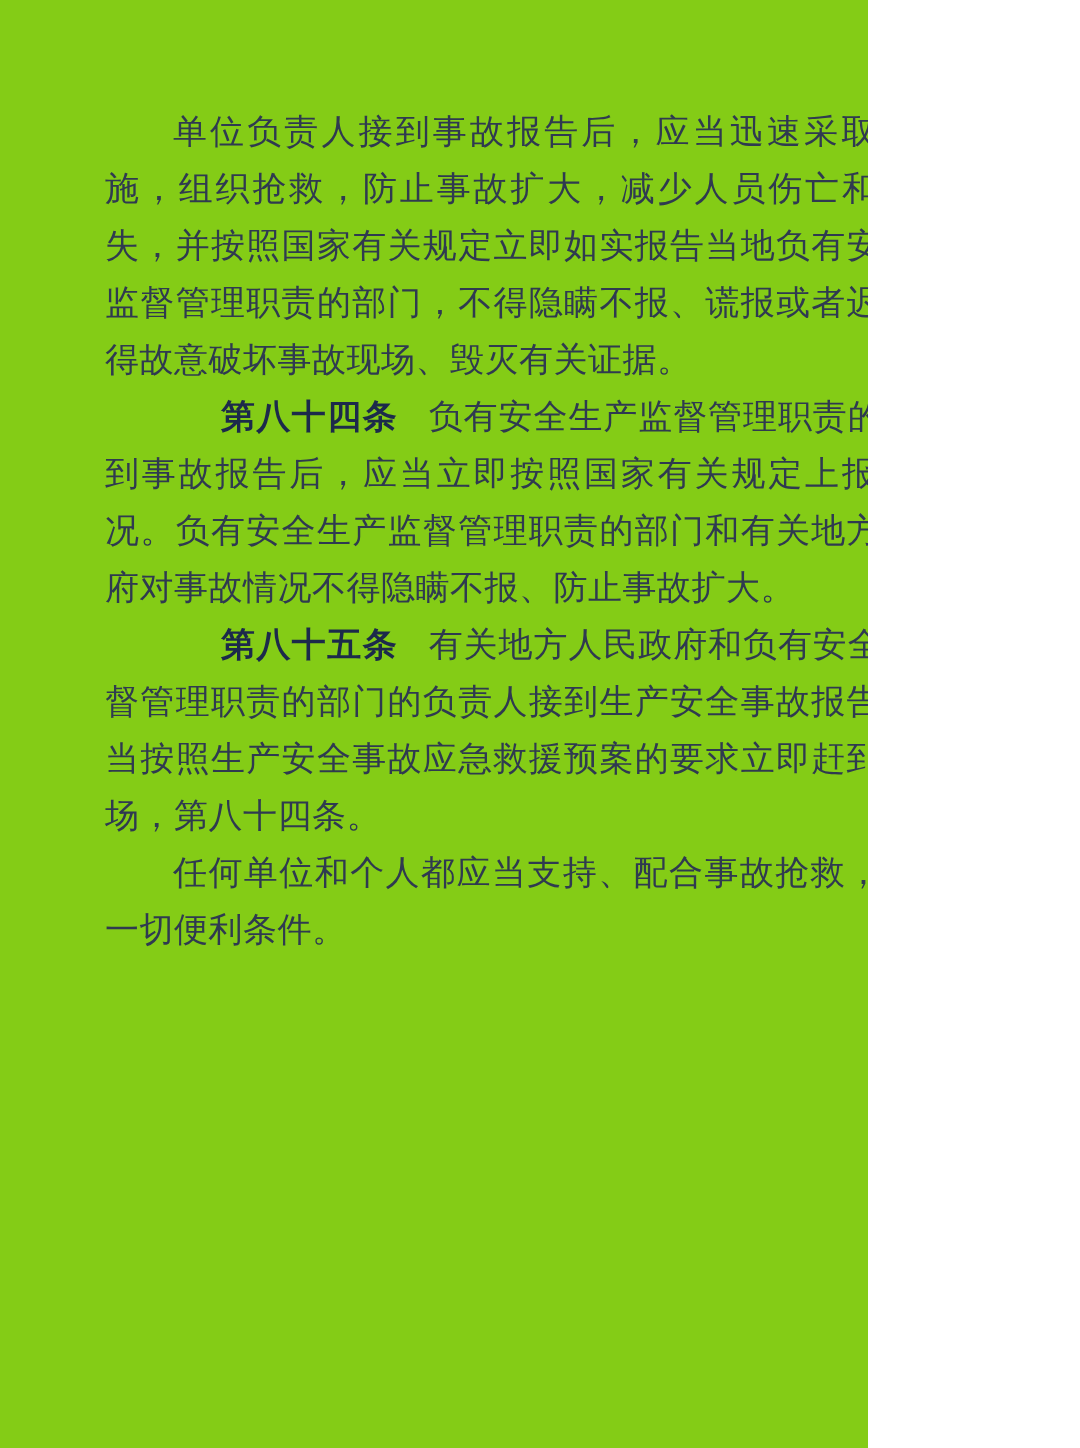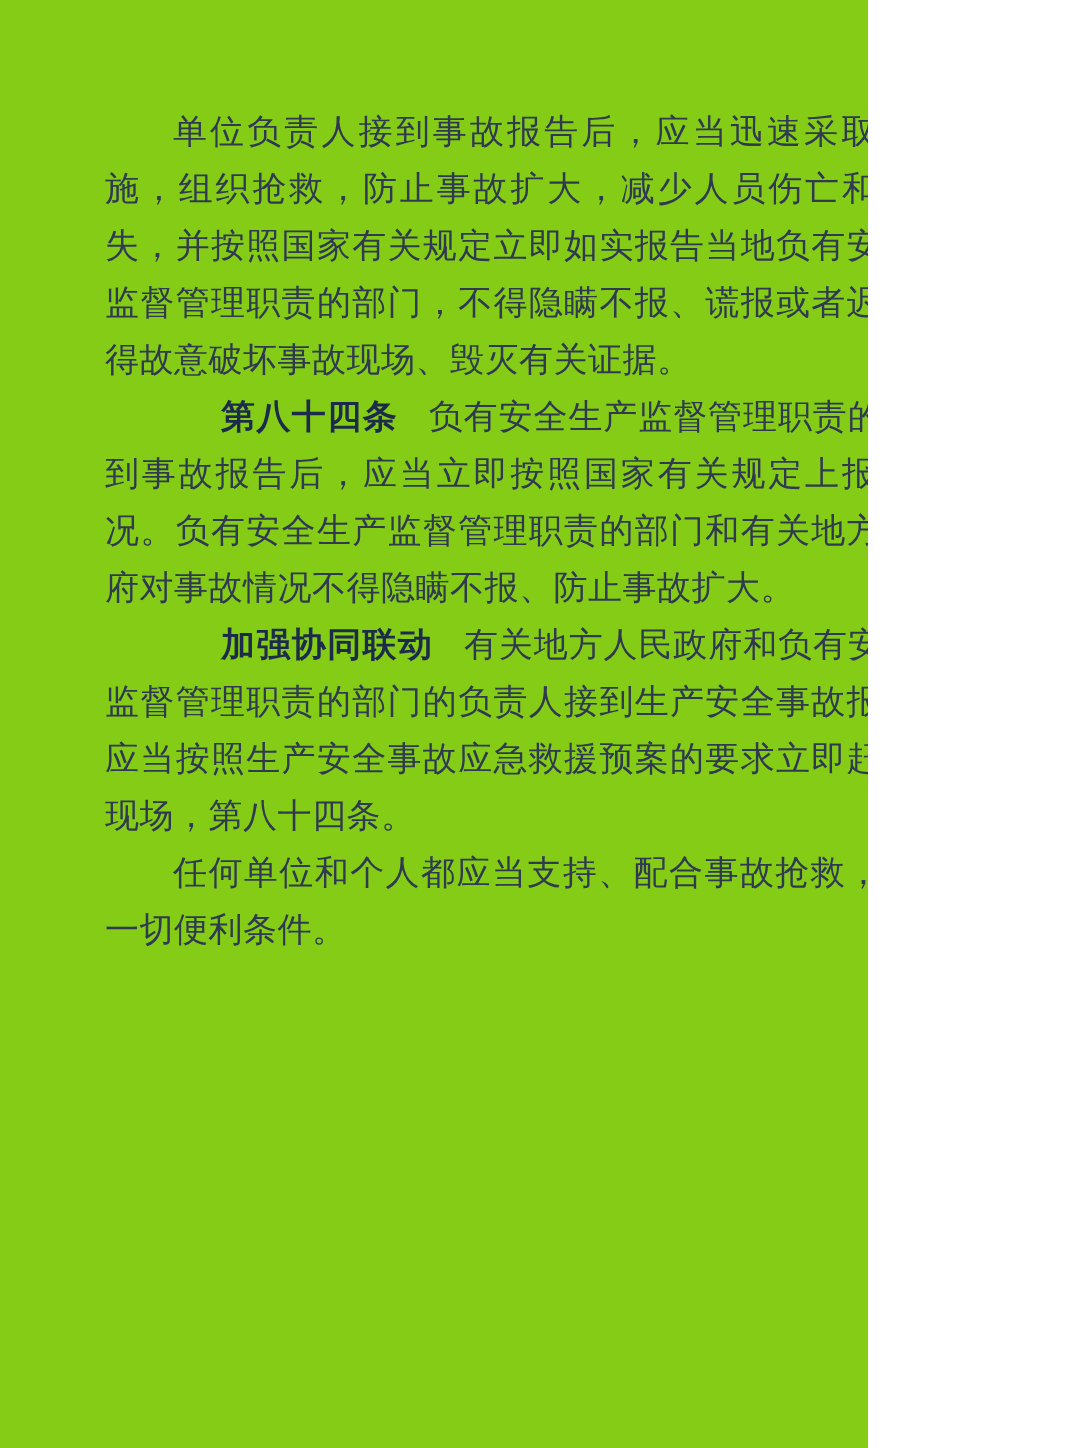--- a/index.html
+++ b/index.html
@@ -43,20 +43,20 @@
 </head>
 <body>
 
 <div class="page">
   <div class="text-block">
 
     <p class="para"><span>单位负责人接到事故报告后，应当迅速采取有效措施，组织抢救，防止事故扩大，减少人员伤亡和财产损失，并按照国家有关规定立即如实报告当地负有安全生产监督管理职责的部门，不得隐瞒不报、谎报或者迟报，不得故意破坏事故现场、毁灭有关证据。</span></p>
 
     <p class="para"><span class="article-no">第八十四条</span><span>负有安全生产监督管理职责的部门接到事故报告后，应当立即按照国家有关规定上报事故情况。负有安全生产监督管理职责的部门和有关地方人民政府对事故情况不得隐瞒不报、防止事故扩大。</span></p>
 
-    <p class="para"><span class="article-no">加强协同联动</span><span>有关地方人民政府和负有安全生产监督管理职责的部门的负责人接到生产安全事故报告后，应当按照生产安全事故应急救援预案的要求立即赶到事故现场，第八十四条。</span></p>
+    <p class="para"><span class="article-no">第八十五条</span><span>有关地方人民政府和负有安全生产监督管理职责的部门的负责人接到生产安全事故报告后，应当按照生产安全事故应急救援预案的要求立即赶到事故现场，第八十四条。</span></p>
 
 
 
     <p class="para"><span>任何单位和个人都应当支持、配合事故抢救，并提供一切便利条件。</span></p>
 
   </div>
 </div>
 
 </body></html>

